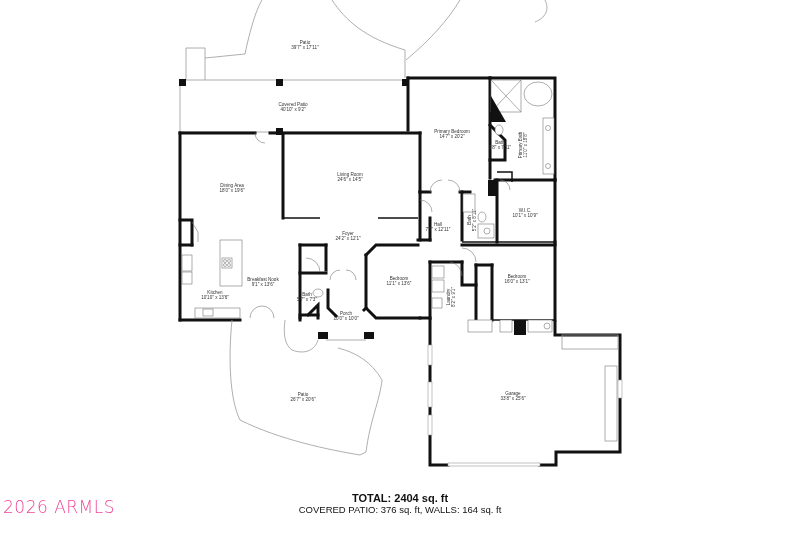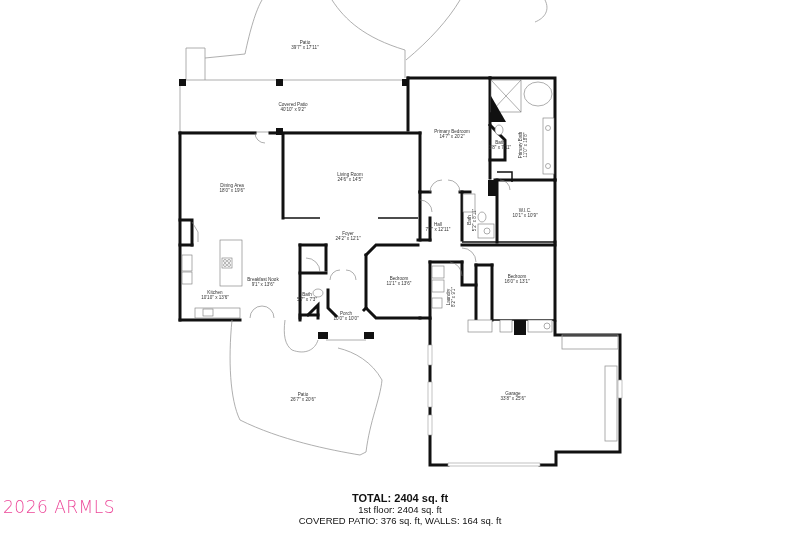--- a/index.html
+++ b/index.html
@@ -209,15 +209,14 @@
     <text class="room-label" x="346" y="315"><tspan>Porch</tspan><tspan x="346" dy="5">10'0" x 10'0"</tspan></text>
     <text class="room-label" x="303" y="396"><tspan>Patio</tspan><tspan x="303" dy="5">26'7" x 20'6"</tspan></text>
     <text class="room-label" x="513" y="395"><tspan>Garage</tspan><tspan x="513" dy="5">33'8" x 25'6"</tspan></text>
   </g>
 </svg>
 
 <div class="watermark">2026 ARMLS</div>
 
 <div class="summary">
   <div class="total">TOTAL: 2404 sq. ft</div>
-  <div class="line">1st floor: 2404 sq. ft</div>
   <div class="line">COVERED PATIO: 376 sq. ft, WALLS: 164 sq. ft</div>
 </div>
 
 </body></html>

